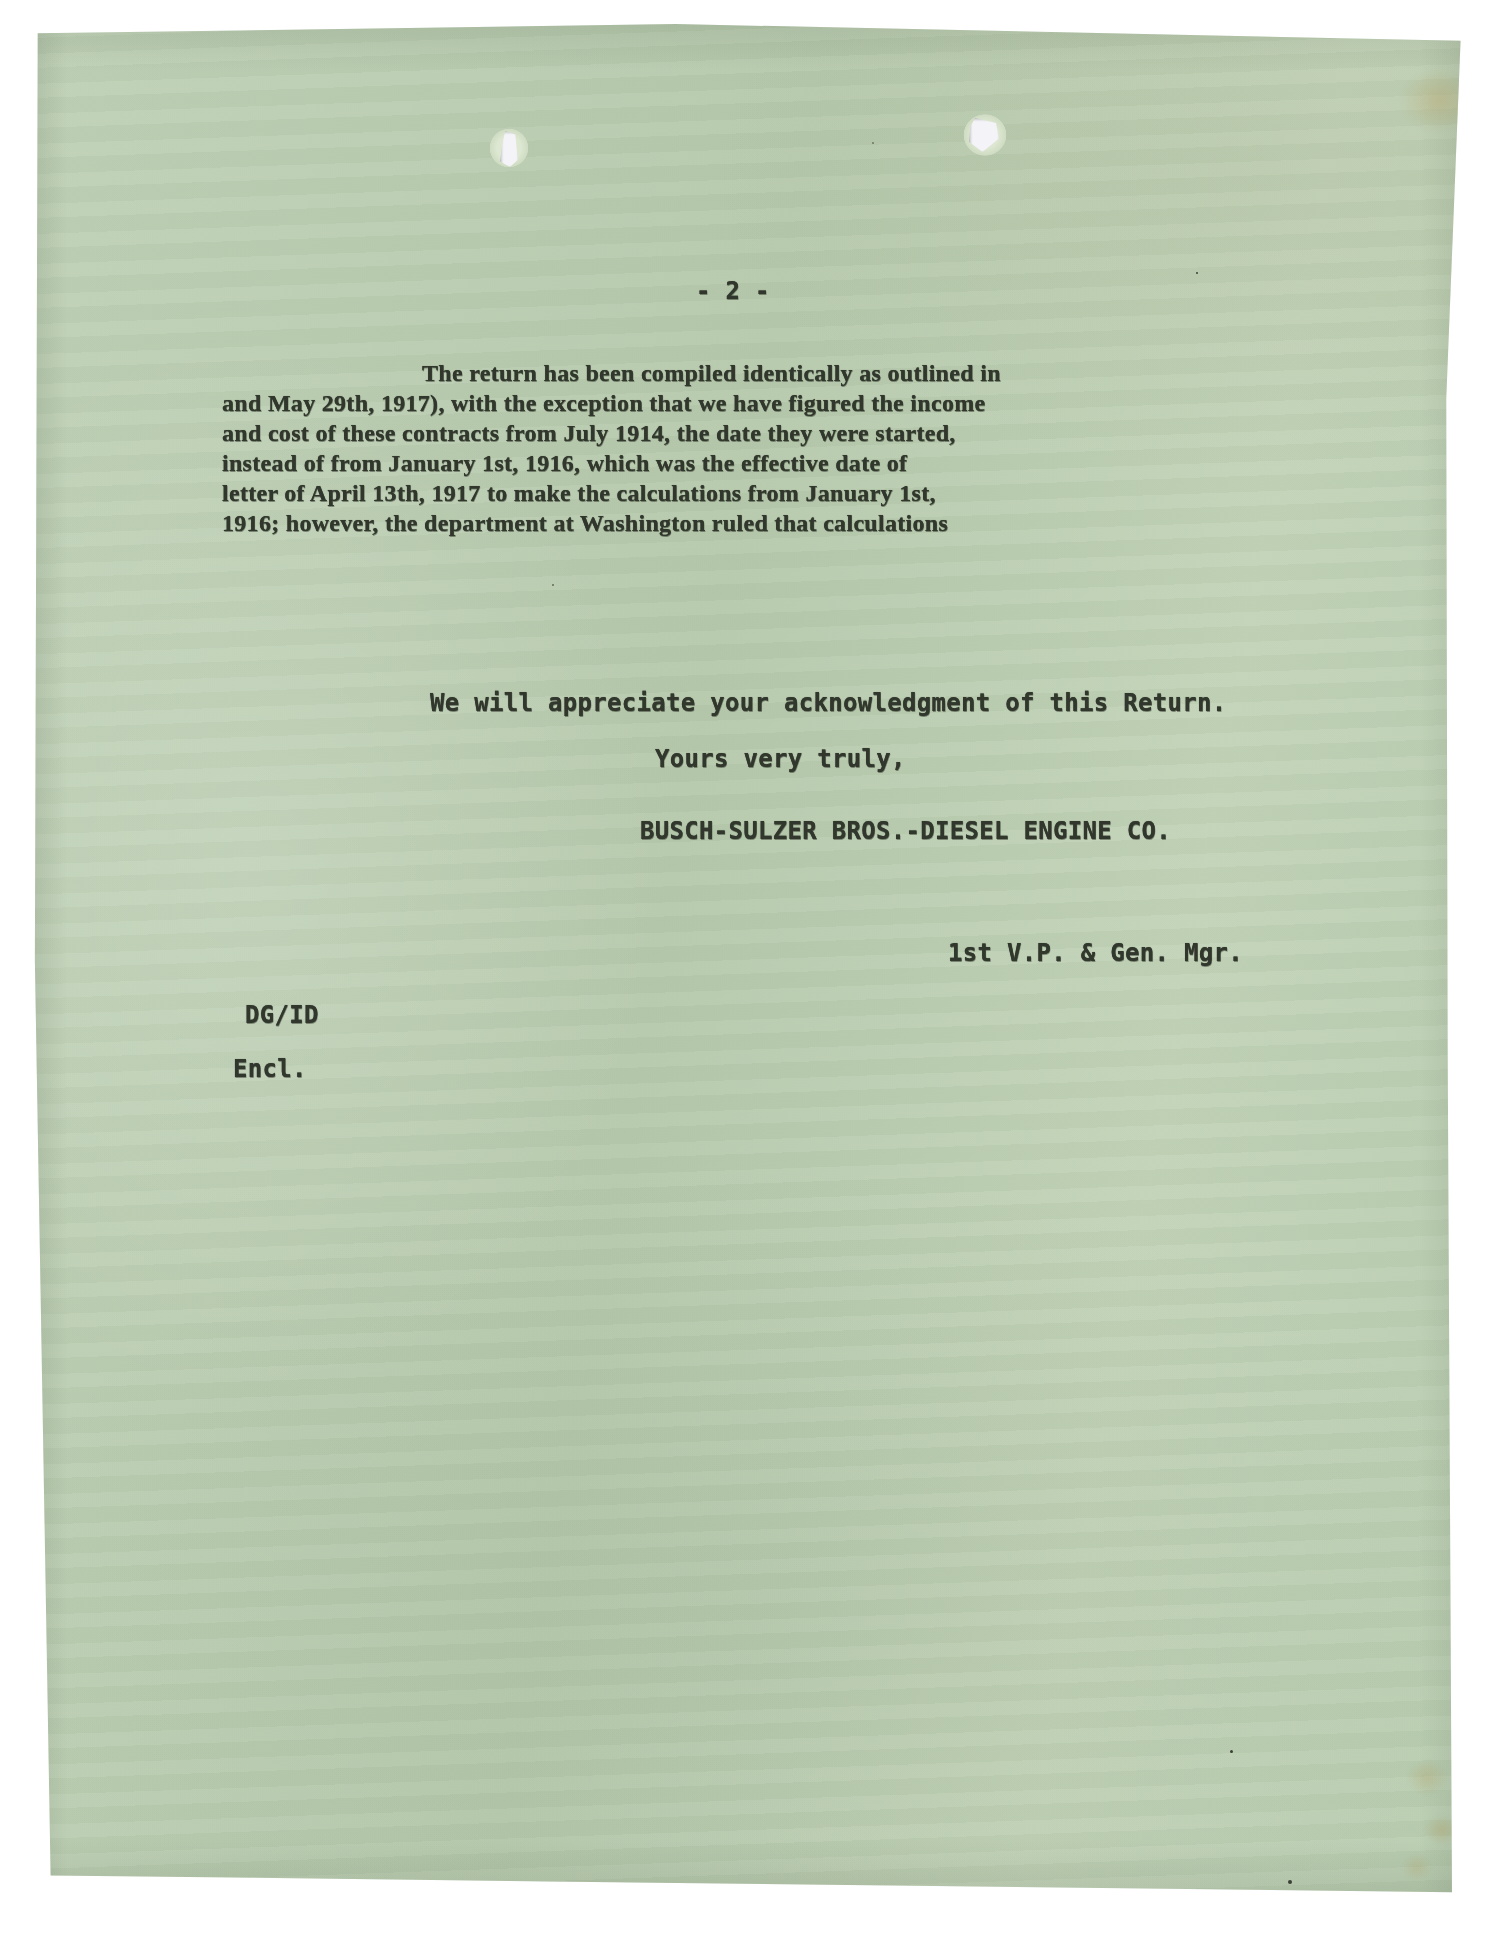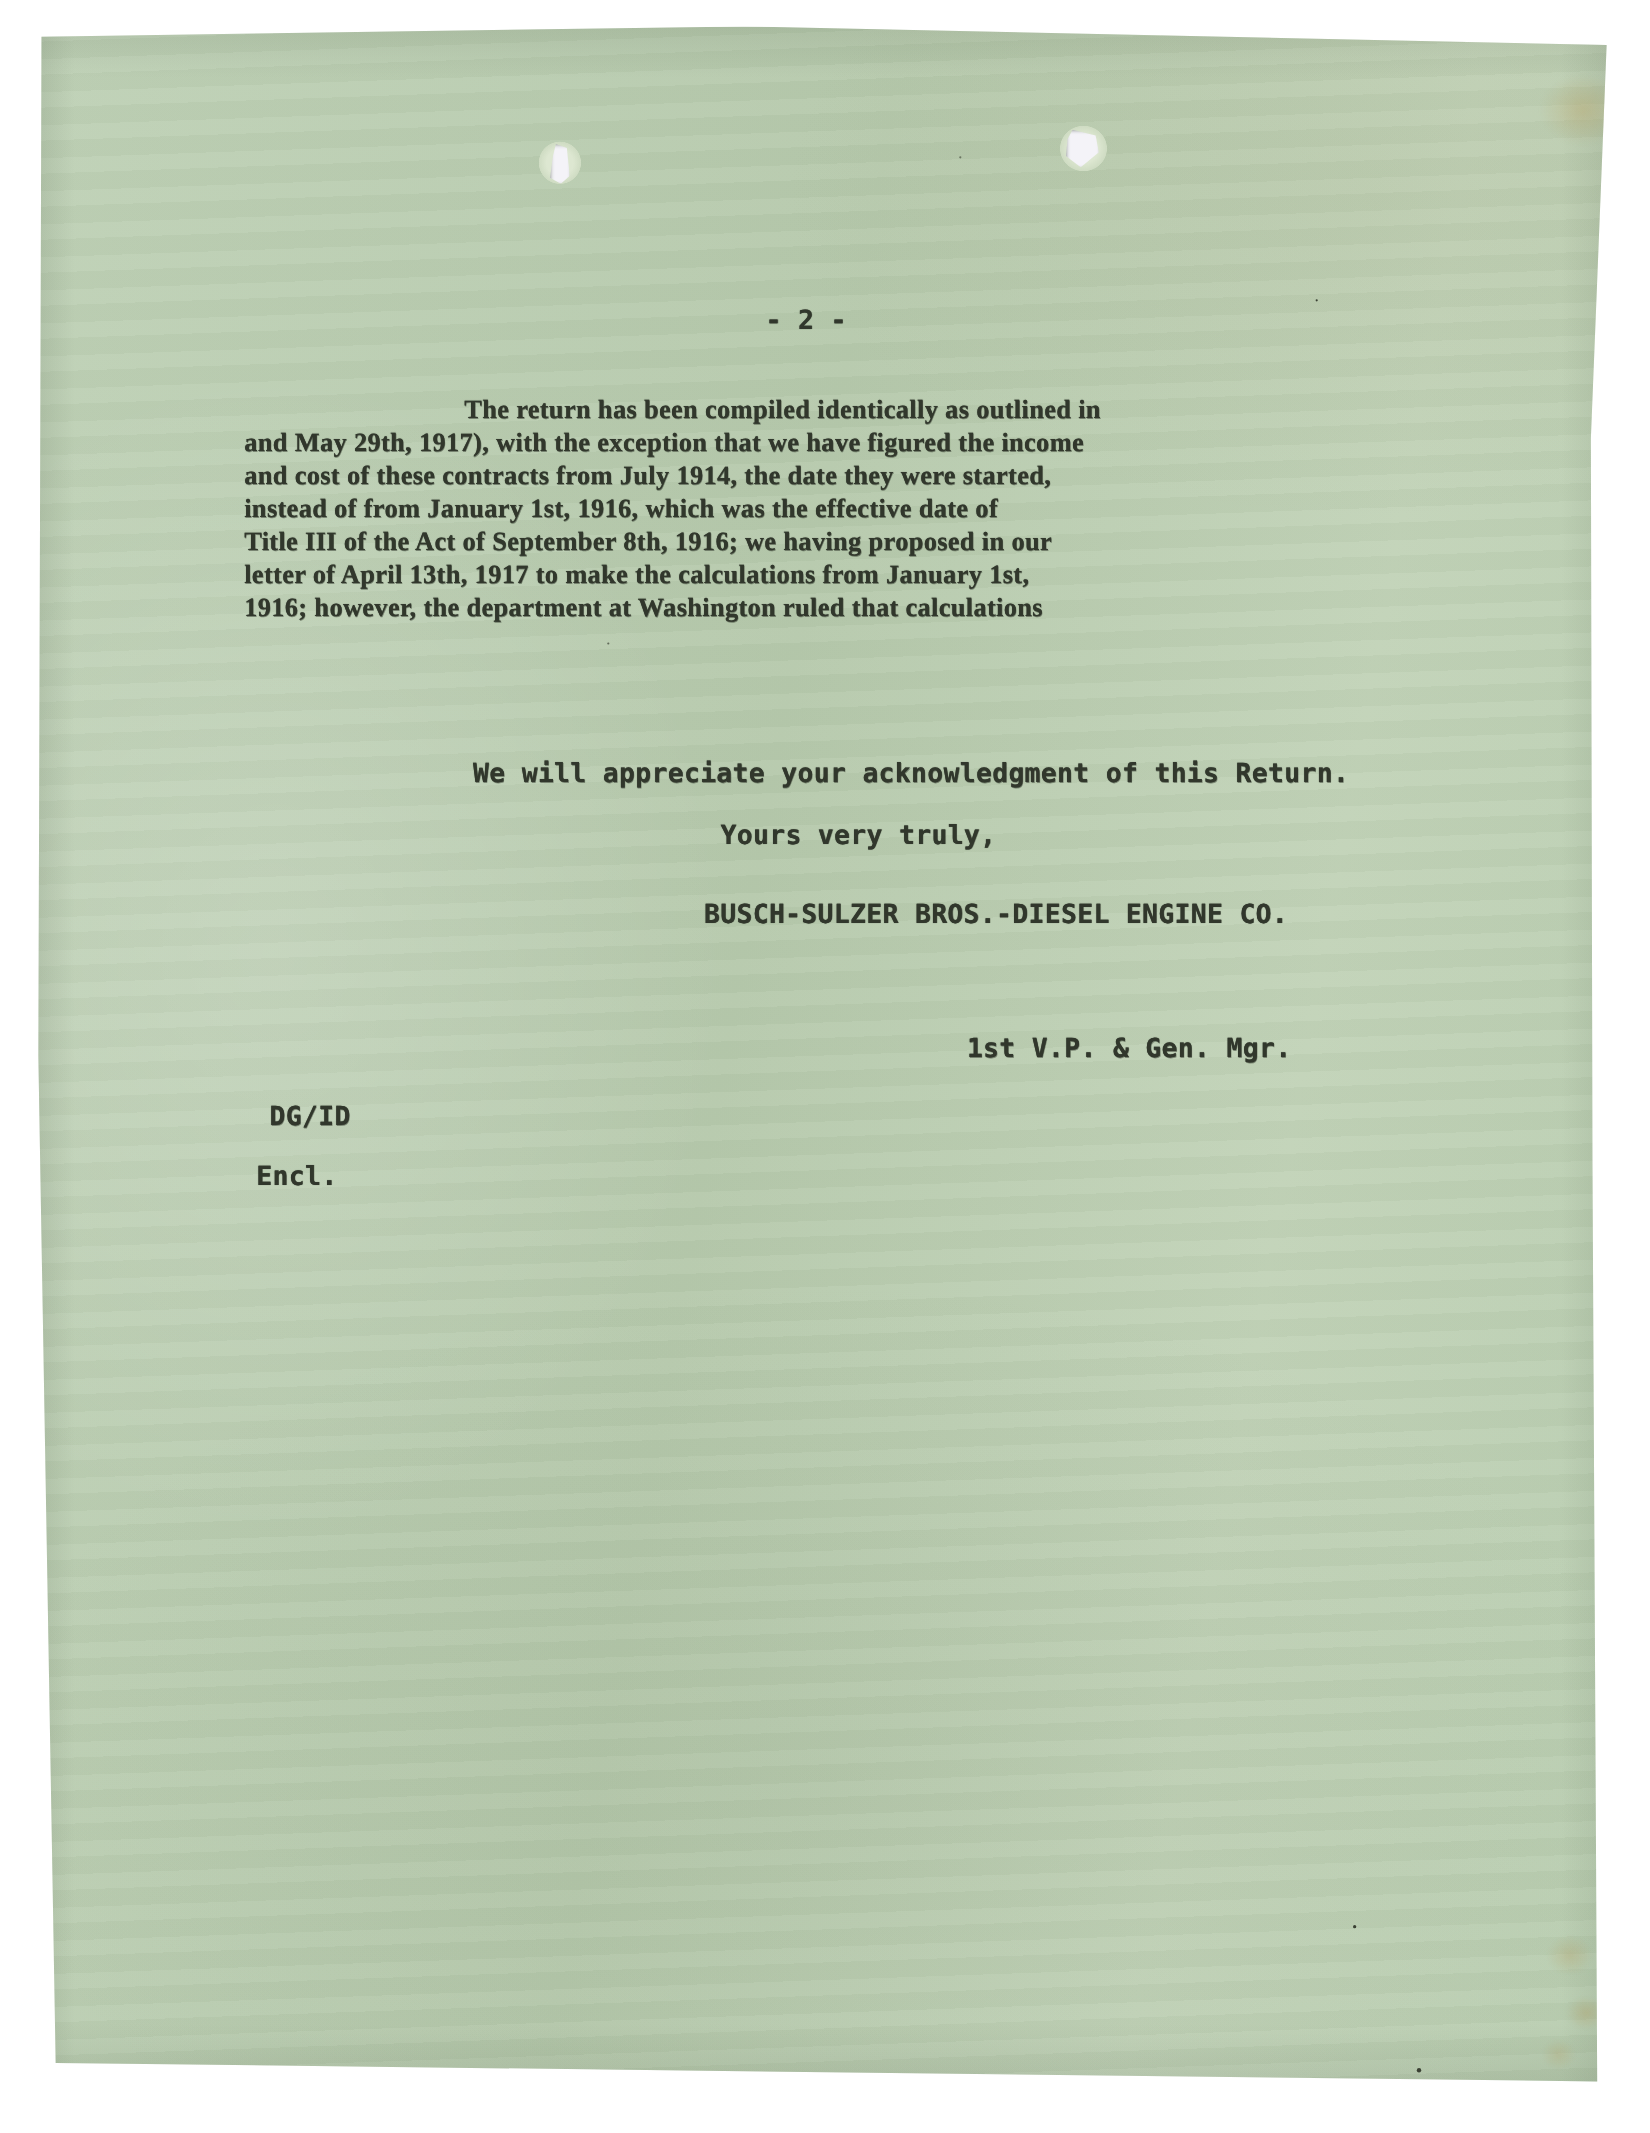--- a/index.html
+++ b/index.html
@@ -45,21 +45,21 @@
   }
   .page-number{left:664px;top:252px;}
   .paragraph{
     left:190px;top:334px;width:1064px;white-space:normal;
   }
   .paragraph > div{height:30px;font-family:Liberation Serif, serif;}
   .paragraph > div:first-child{padding-left:200px;}
   .ack{left:198px;top:664px;padding-left:200px;}
   .valediction{left:623px;top:720px;}
   .company{left:608px;top:776px;margin-top:16px;}
-  .sig-title{left:847px;top:914px;text-align:center;}
+  .sig-title{left:916px;top:914px;text-align:center;}
   .initials{left:213px;top:976px;}
   .encl{left:201px;top:1030px;}
 
   
   .hole{position:absolute;}
   .hole .halo{
     position:absolute;inset:0;
     background:radial-gradient(closest-side,#dde7d1 0 45%,#cfdcc3 70%,rgba(207,220,195,0) 72%);
     clip-path:polygon(8% 40%, 30% 12%, 55% 0%, 82% 18%, 100% 48%, 88% 82%, 58% 100%, 25% 92%, 0% 65%);
     filter:blur(0.5px);
@@ -126,21 +126,20 @@
     <div class="speck speck-4"></div>
     <div class="speck speck-5"></div>
 
     <div class="typed page-number">- 2 -</div>
 
     <div class="typed paragraph">
         <div>The return has been compiled identically as outlined in</div>
         <div>and May 29th, 1917), with the exception that we have figured the income</div>
         <div>and cost of these contracts from July 1914, the date they were started,</div>
         <div>instead of from January 1st, 1916, which was the effective date of</div>
-        <div>Title III of the Act of September 8th, 1916; we having proposed in our</div>
         <div>letter of April 13th, 1917 to make the calculations from January 1st,</div>
         <div>1916; however, the department at Washington ruled that calculations</div>
       </div>
 
     <div class="typed ack">We will appreciate your acknowledgment of this Return.</div>
 
     <div class="typed valediction">Yours very truly,</div>
 
     <div class="typed company">BUSCH-SULZER BROS.-DIESEL ENGINE CO.</div>
 

